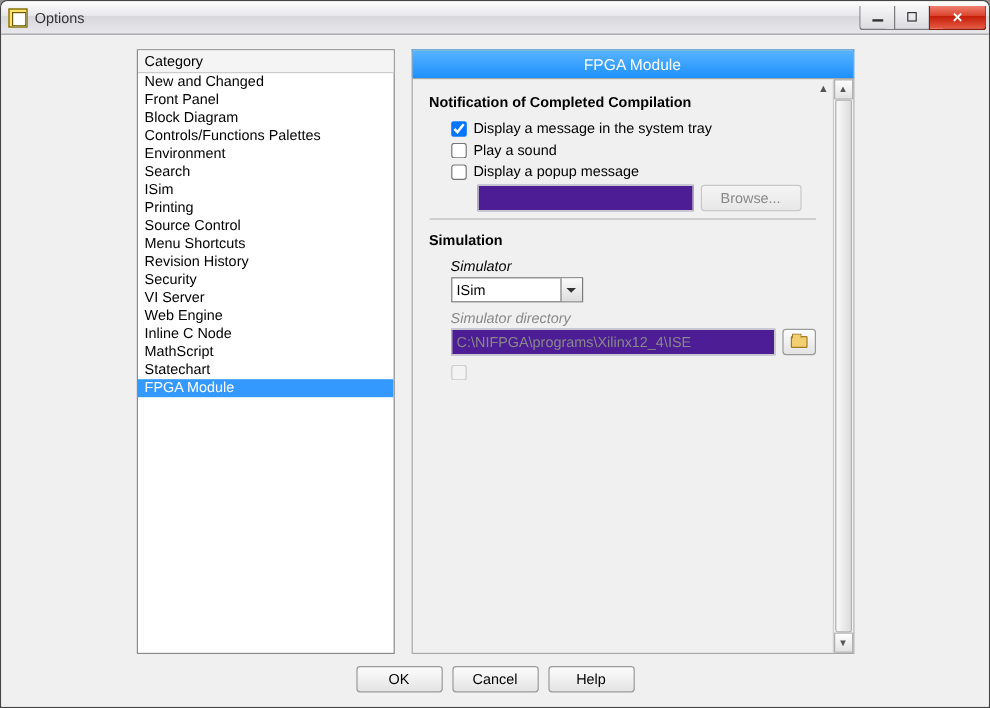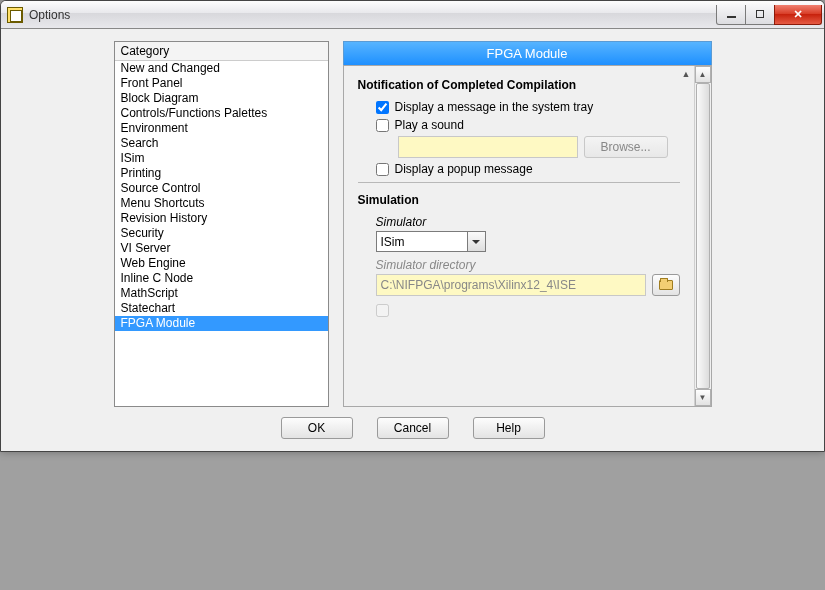--- a/index.html
+++ b/index.html
@@ -1,17 +1,17 @@
 <!DOCTYPE html>
 <html><head>
 <meta charset="utf-8">
 <style>
   * { box-sizing: border-box; }
   body { margin: 0; padding: 0; font-family: "Segoe UI", Tahoma, sans-serif; font-size: 12px; background: #a0a0a0; width: 825px; height: 590px; overflow: hidden; }
-  .window { width: 825px; height: 452px; background: #fff; border: 1px solid #444; border-radius: 6px 6px 0 0; overflow: hidden; box-shadow: 0 0 8px rgba(0,0,0,0.3); }
+  .window { width: 825px; height: 590px; background: #fff; border: 1px solid #444; border-radius: 6px 6px 0 0; overflow: hidden; box-shadow: 0 0 8px rgba(0,0,0,0.3); }
   .titlebar {
     height: 28px;
     background: linear-gradient(to bottom, #fdfdfd 0%, #e8e8ec 45%, #d8d8dc 46%, #e8e8ec 100%);
     border-bottom: 1px solid #888;
     display: flex; align-items: center;
     padding: 0 0 0 6px;
   }
   .titlebar .icon { width: 16px; height: 16px; background: #ffe06a; border: 1px solid #6b5b00; margin-right: 6px; position: relative; }
   .titlebar .icon::before { content: ""; position: absolute; left:2px; top:2px; width:10px; height:10px; background:#fff; border:1px solid #6b5b00;}
   .titlebar .title { color: #333; }
@@ -43,34 +43,34 @@
   .sb-track { flex:1; background:#f0f0f0; position:relative; }
   .sb-thumb { position:absolute; left:1px; right:1px; top:0; height:100%; background: linear-gradient(to right, #fafafa, #dcdcdc); border:1px solid #b0b0b0; border-radius:2px; }
   .section-title { font-weight:bold; margin: 2px 0 8px 0; }
   .section-rule { border:0; border-top:1px solid #b8b8b8; margin: 6px 0 10px 0; }
   .form-row { margin: 0 0 4px 18px; display:flex; align-items:center; gap:6px; }
   .form-row.sub { margin-left: 40px; }
   .form-row label { }
   input[type=checkbox] { width:13px; height:13px; margin:0; }
   input[type=checkbox]:disabled + label { color:#888; }
   .text-input { height:22px; border:1px solid #abadb3; background:#fff; padding:1px 4px; font: inherit; }
-  .text-input.disabled { background:#fef9c3; color:#888; border-color:#c8c8c8; }
+  .text-input.disabled { background:#4c1d95; color:#888; border-color:#c8c8c8; }
   .btn { height:22px; padding: 0 16px; background:linear-gradient(to bottom,#fdfdfd,#e3e3e3); border:1px solid #9a9a9a; border-radius:3px; font:inherit; cursor:default; }
   .btn.disabled { color:#888; border-color:#c8c8c8; background:linear-gradient(to bottom,#f4f4f4,#e8e8e8); }
   .select { height:21px; width:110px; border:1px solid #7b7b7b; background:#fff; display:flex; align-items:center; }
   .select .val { flex:1; padding:0 4px; }
   .select .arrow { width:18px; height:100%; border-left:1px solid #7b7b7b; background:linear-gradient(to bottom,#fafafa,#dedede); display:flex; align-items:center; justify-content:center; }
   .select .arrow::after { content:""; border-left:4px solid transparent; border-right:4px solid transparent; border-top:4px solid #333; }
   .field-label { margin: 6px 0 2px 18px; font-style: italic; }
   .field-label.disabled { color:#888; }
   .dir-row { margin-left:18px; display:flex; gap:6px; align-items:center; }
   .folder-btn { width:28px; height:22px; border:1px solid #9a9a9a; border-radius:3px; background:linear-gradient(to bottom,#fdfdfd,#e3e3e3); display:flex; align-items:center; justify-content:center; }
   .folder-icon { width:14px; height:10px; background:#f3cf73; border:1px solid #a07d20; border-radius:1px; position:relative; }
   .folder-icon::before { content:""; position:absolute; top:-3px; left:0; width:6px; height:3px; background:#f3cf73; border:1px solid #a07d20; border-bottom:none; border-radius:1px 1px 0 0;}
-  .bottom-bar { padding-top: 10px; display:flex; justify-content:flex-end; gap:24px; }
+  .bottom-bar { padding-top: 10px; display:flex; justify-content:flex-end; gap:8px; }
   .bottom-bar .btn { width:72px; }
   .corner-arrow { position:absolute; top:3px; right:20px; color:#555; font-size:9px; }
 </style>
 </head>
 <body>
 
 <div class="window">
   <div class="titlebar">
     <div class="icon"></div>
     <div class="title">Options</div>
@@ -124,28 +124,28 @@
 
             <div class="form-row">
               <input type="checkbox" id="cb-tray" checked="" style="">
               <label for="cb-tray">Display a message in the system tray</label>
             </div>
 
             <div class="form-row">
               <input type="checkbox" id="cb-sound" style="">
               <label for="cb-sound">Play a sound</label>
             </div>
+            <div class="form-row">
+              <input type="checkbox" id="cb-popup" style="">
+              <label for="cb-popup">Display a popup message</label>
+            </div>
+
             <div class="form-row sub">
               <input type="text" class="text-input disabled" style="width: 180px;" disabled="" value="">
               <button class="btn disabled" disabled="">Browse...</button>
-            </div>
-
-            <div class="form-row">
-              <input type="checkbox" id="cb-popup" style="">
-              <label for="cb-popup">Display a popup message</label>
             </div>
 
             <hr class="section-rule">
 
             <div class="section-title">Simulation</div>
 
             <div class="field-label">Simulator</div>
             <div class="form-row" style="margin-top:0">
               <div class="select">
                 <div class="val">ISim</div>

